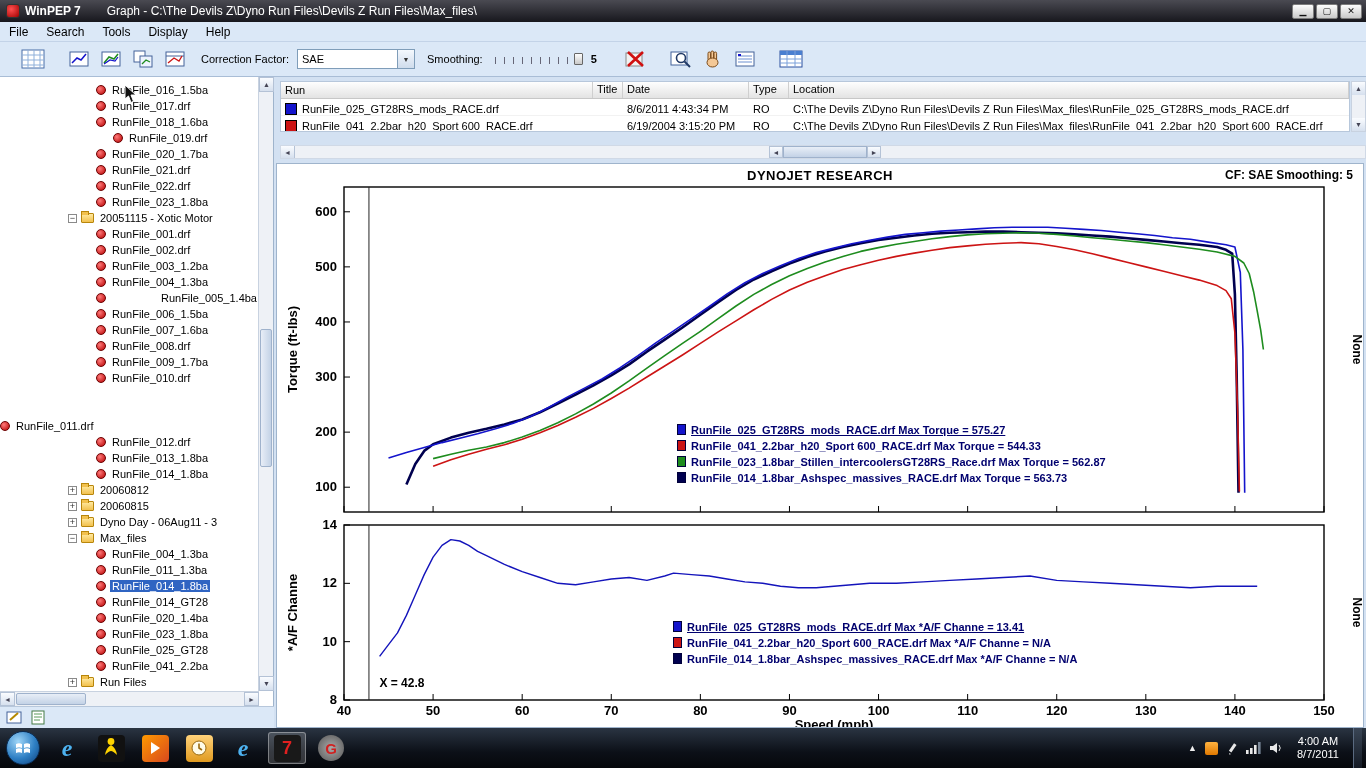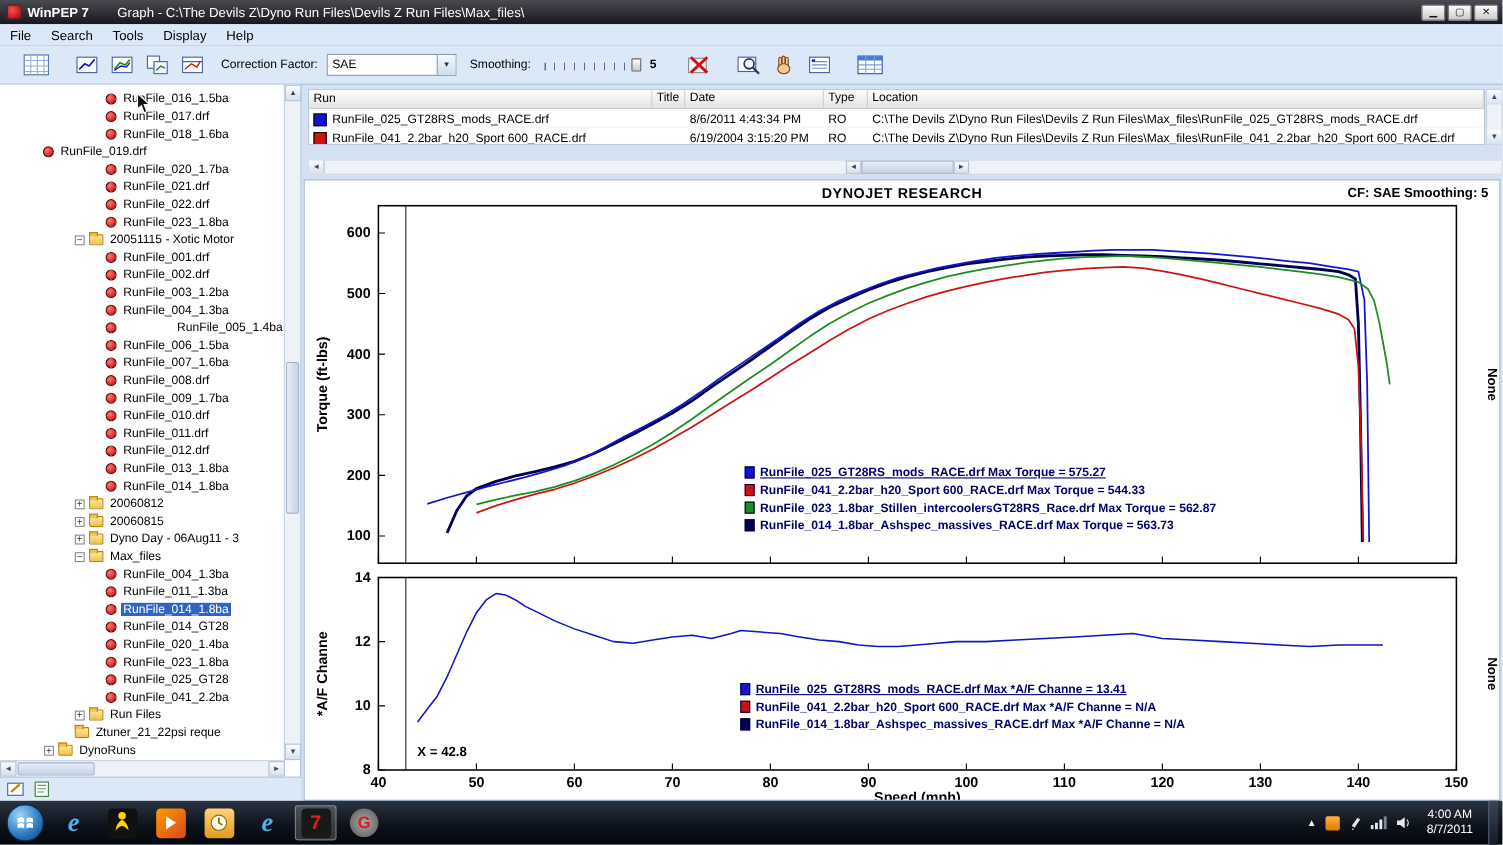--- a/index.html
+++ b/index.html
@@ -213,21 +213,21 @@
         <span class="tlabel">RunFile_016_1.5ba</span>
       </div>
       <div class="trow-tree" style="padding-left: 96px;">
         <span class="run-ic"></span>
         <span class="tlabel">RunFile_017.drf</span>
       </div>
       <div class="trow-tree" style="padding-left: 96px;">
         <span class="run-ic"></span>
         <span class="tlabel">RunFile_018_1.6ba</span>
       </div>
-      <div class="trow-tree" style="padding-left: 39px;">
+      <div class="trow-tree" style="padding-left: 113px;">
         <span class="run-ic"></span>
         <span class="tlabel">RunFile_019.drf</span>
       </div>
       <div class="trow-tree" style="padding-left: 96px;">
         <span class="run-ic"></span>
         <span class="tlabel">RunFile_020_1.7ba</span>
       </div>
       <div class="trow-tree" style="padding-left: 96px;">
         <span class="run-ic"></span>
         <span class="tlabel">RunFile_021.drf</span>
@@ -278,21 +278,21 @@
         <span class="tlabel">RunFile_008.drf</span>
       </div>
       <div class="trow-tree" style="padding-left: 96px;">
         <span class="run-ic"></span>
         <span class="tlabel">RunFile_009_1.7ba</span>
       </div>
       <div class="trow-tree" style="padding-left: 96px;">
         <span class="run-ic"></span>
         <span class="tlabel">RunFile_010.drf</span>
       </div>
-      <div class="trow-tree" style="padding-left: 96px;">
+      <div class="trow-tree" style=" margin-top: 32px;">
         <span class="run-ic"></span>
         <span class="tlabel">RunFile_011.drf</span>
       </div>
       <div class="trow-tree" style="padding-left: 96px;">
         <span class="run-ic"></span>
         <span class="tlabel">RunFile_012.drf</span>
       </div>
       <div class="trow-tree" style="padding-left: 96px;">
         <span class="run-ic"></span>
         <span class="tlabel">RunFile_013_1.8ba</span>

